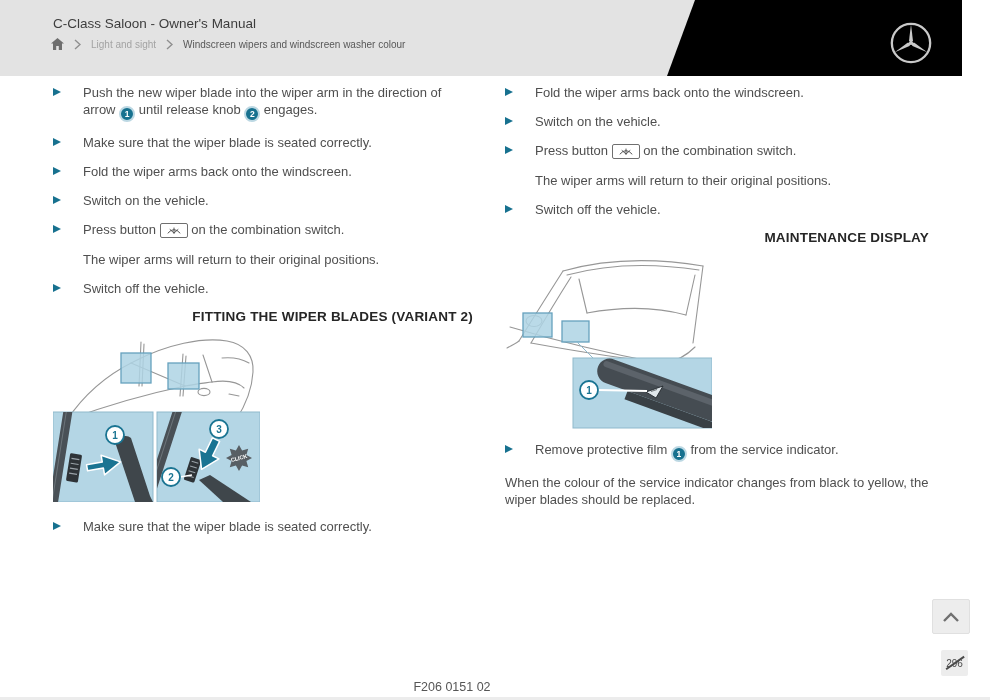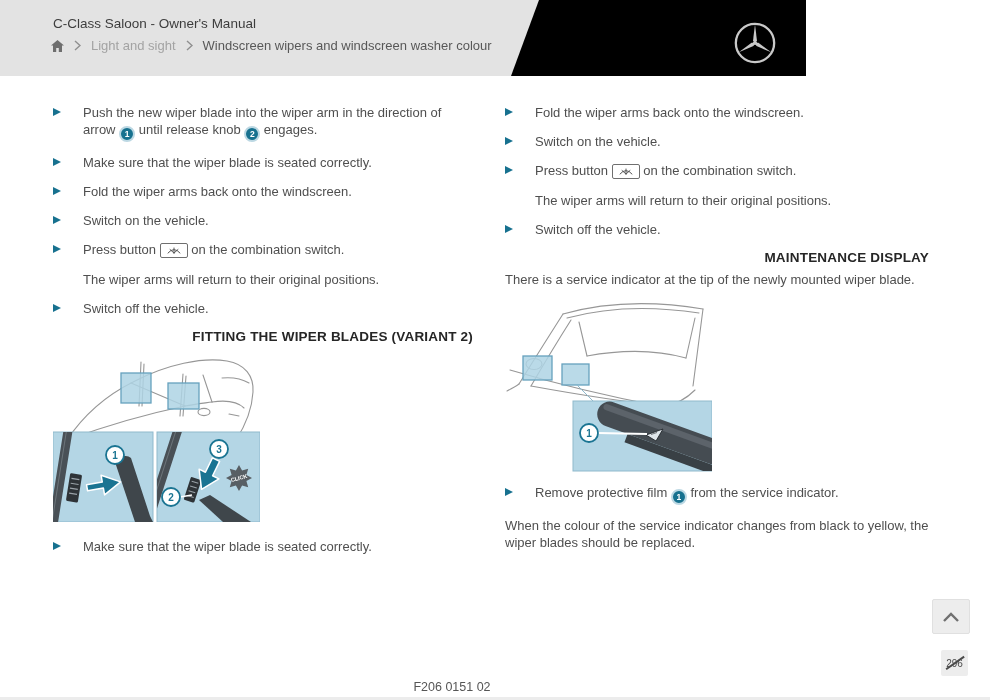--- a/index.html
+++ b/index.html
@@ -3,33 +3,33 @@
 <meta charset="utf-8">
 <style>
   html,body{margin:0;padding:0;}
   body{
     width:990px;height:700px;position:relative;background:#ffffff;
     font-family:"Liberation Sans", sans-serif;color:#4f4f4f;overflow:hidden;
   }
   svg{font-family:inherit;}
 
   
-  .header{position:absolute;top:0;left:0;width:806px;height:76px;background:#e3e3e3;}
+  .header{position:absolute;top:0;left:0;width:962px;height:76px;background:#e3e3e3;}
   .brand-panel{position:absolute;top:0;right:0;width:295px;height:76px;background:#000;
     clip-path:polygon(28px 0,100% 0,100% 100%,0 100%);}
   .logo{position:absolute;right:28px;top:20px;width:46px;height:46px;cursor:pointer;}
   .doc-title{position:absolute;left:53px;top:16px;font-size:13.5px;color:#3d3d3d;}
-  .crumbs{position:absolute;left:51px;top:38px;display:flex;align-items:center;gap:10px;font-size:13px;}
+  .crumbs{position:absolute;left:51px;top:38px;display:flex;align-items:center;gap:10px;font-size:10px;}
   .crumb-home{display:flex;align-items:center;cursor:pointer;}
   .crumb-chev{display:flex;align-items:center;}
   .crumb-section{color:#a3a3a3;cursor:pointer;}
   .crumb-page{color:#585858;}
 
   
-  .col{position:absolute;top:104px;}
+  .col{position:absolute;top:84px;}
   .col-left{left:53px;width:420px;}
   .col-right{left:505px;width:424px;}
 
   .bullet{display:flex;margin-bottom:12px;}
   .arrow-cell{flex:0 0 30px;padding-top:4px;}
   .tri{display:block;width:0;height:0;border-left:8px solid #17718f;
     border-top:4.5px solid transparent;border-bottom:4.5px solid transparent;}
   .btext{flex:1;font-size:13px;line-height:17px;}
   .sub{margin-top:13px;}
 
@@ -257,21 +257,20 @@
       </div>
       <div class="bullet">
         <span class="arrow-cell">
           <span class="tri"></span>
         </span>
         <div class="btext">Switch off the vehicle.</div>
       </div>
     </div>
 
   <h2 class="sec">MAINTENANCE DISPLAY</h2>
-  <p class="body-text intro">There is a service indicator at the tip of the newly mounted wiper blade.</p>
 
   <figure class="fig-right">
     <svg width="207" height="180" viewBox="0 0 207 180">
       <g stroke="#979797" stroke-width="1.1" fill="none" stroke-linecap="round">
         <path d="M58,20 C104,7 150,7 198,15"></path>
         <path d="M62,24 C106,12 148,12 194,19"></path>
         <path d="M58,20 C44,42 30,64 14,90"></path>
         <path d="M66,26 C52,48 40,68 26,92"></path>
         <path d="M14,90 C10,93 6,95 2,97"></path>
         <path d="M26,92 C70,100 120,108 160,112"></path>

